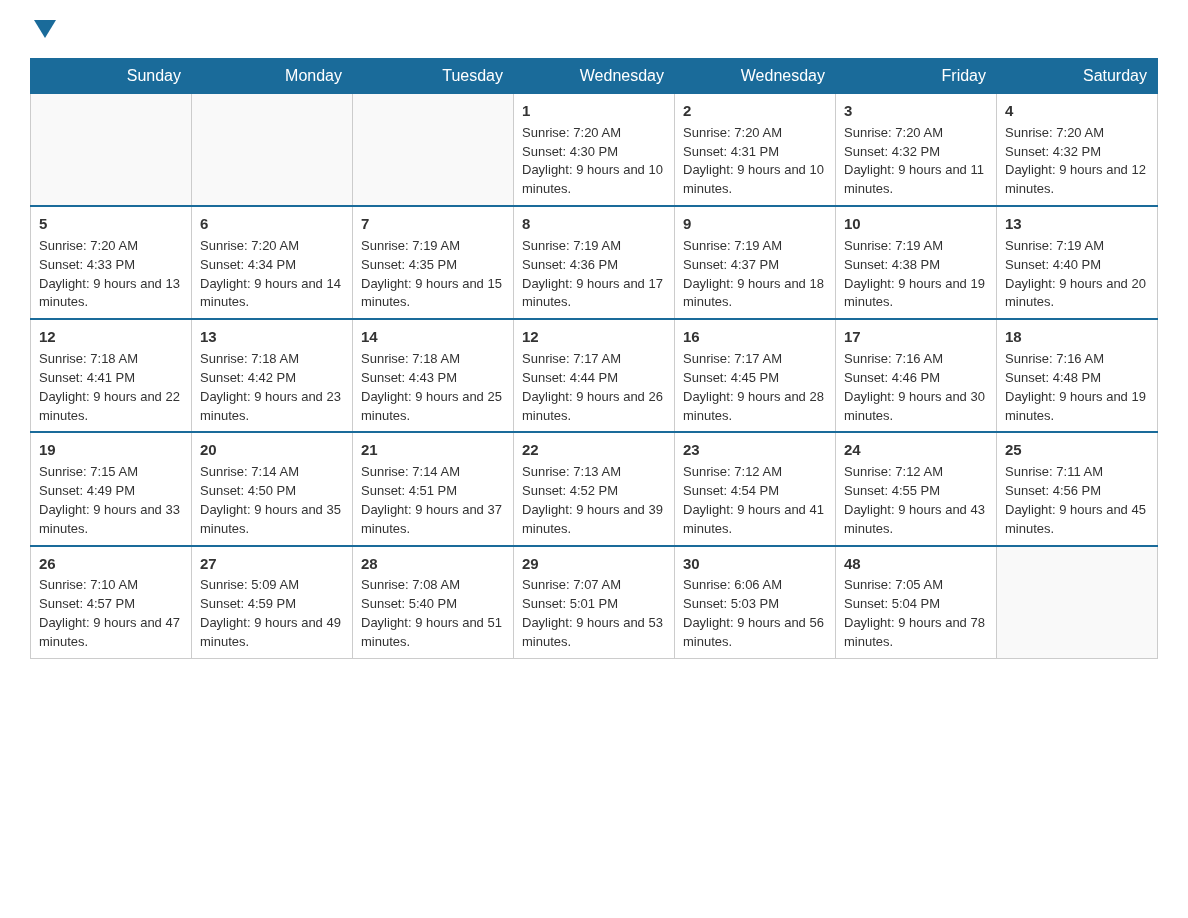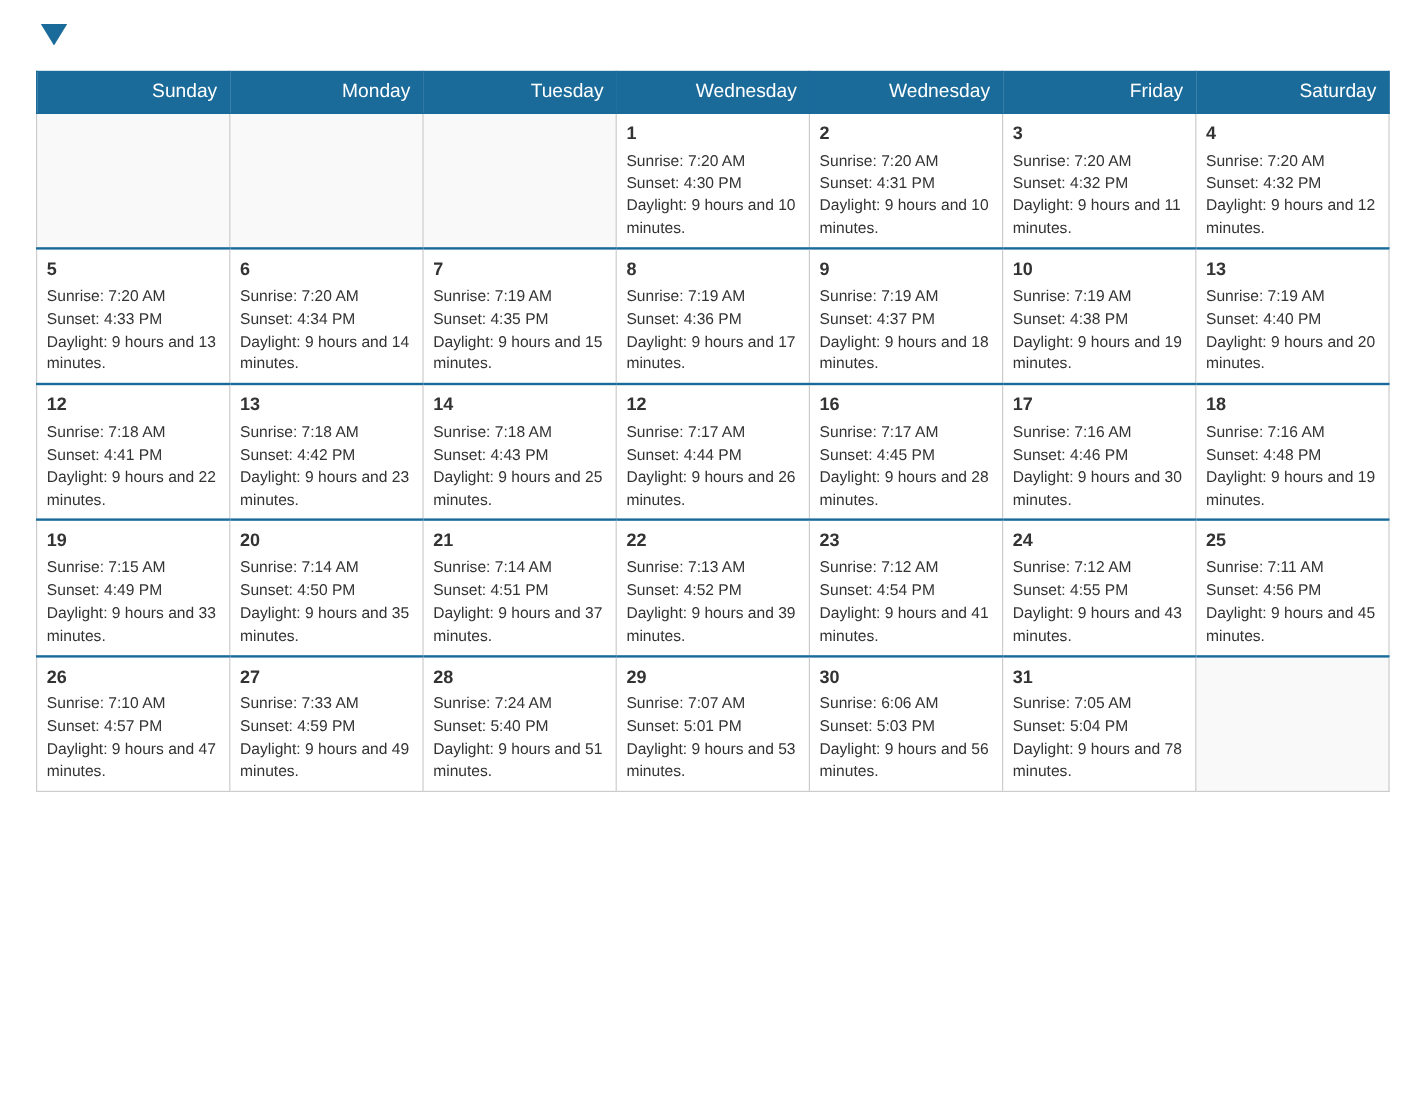--- a/index.html
+++ b/index.html
@@ -153,21 +153,21 @@
         <td><span class="day-num">19</span><span>Sunrise: 7:15 AM</span><br><span>Sunset: 4:49 PM</span><br><span>Daylight: 9 hours and 33 minutes.</span></td>
         <td><span class="day-num">20</span><span>Sunrise: 7:14 AM</span><br><span>Sunset: 4:50 PM</span><br><span>Daylight: 9 hours and 35 minutes.</span></td>
         <td><span class="day-num">21</span><span>Sunrise: 7:14 AM</span><br><span>Sunset: 4:51 PM</span><br><span>Daylight: 9 hours and 37 minutes.</span></td>
         <td><span class="day-num">22</span><span>Sunrise: 7:13 AM</span><br><span>Sunset: 4:52 PM</span><br><span>Daylight: 9 hours and 39 minutes.</span></td>
         <td><span class="day-num">23</span><span>Sunrise: 7:12 AM</span><br><span>Sunset: 4:54 PM</span><br><span>Daylight: 9 hours and 41 minutes.</span></td>
         <td><span class="day-num">24</span><span>Sunrise: 7:12 AM</span><br><span>Sunset: 4:55 PM</span><br><span>Daylight: 9 hours and 43 minutes.</span></td>
         <td><span class="day-num">25</span><span>Sunrise: 7:11 AM</span><br><span>Sunset: 4:56 PM</span><br><span>Daylight: 9 hours and 45 minutes.</span></td>
       </tr>
       <tr>
         <td><span class="day-num">26</span><span>Sunrise: 7:10 AM</span><br><span>Sunset: 4:57 PM</span><br><span>Daylight: 9 hours and 47 minutes.</span></td>
-        <td><span class="day-num">27</span><span>Sunrise: 7:33 AM</span><br><span>Sunset: 4:59 PM</span><br><span>Daylight: 9 hours and 49 minutes.</span></td>
-        <td><span class="day-num">28</span><span>Sunrise: 7:24 AM</span><br><span>Sunset: 5:40 PM</span><br><span>Daylight: 9 hours and 51 minutes.</span></td>
+        <td><span class="day-num">27</span><span>Sunrise: 5:09 AM</span><br><span>Sunset: 4:59 PM</span><br><span>Daylight: 9 hours and 49 minutes.</span></td>
+        <td><span class="day-num">28</span><span>Sunrise: 7:08 AM</span><br><span>Sunset: 5:40 PM</span><br><span>Daylight: 9 hours and 51 minutes.</span></td>
         <td><span class="day-num">29</span><span>Sunrise: 7:07 AM</span><br><span>Sunset: 5:01 PM</span><br><span>Daylight: 9 hours and 53 minutes.</span></td>
         <td><span class="day-num">30</span><span>Sunrise: 6:06 AM</span><br><span>Sunset: 5:03 PM</span><br><span>Daylight: 9 hours and 56 minutes.</span></td>
-        <td><span class="day-num">31</span><span>Sunrise: 7:05 AM</span><br><span>Sunset: 5:04 PM</span><br><span>Daylight: 9 hours and 78 minutes.</span></td>
+        <td><span class="day-num">48</span><span>Sunrise: 7:05 AM</span><br><span>Sunset: 5:04 PM</span><br><span>Daylight: 9 hours and 78 minutes.</span></td>
         <td class="empty"></td>
       </tr>
     </tbody>
 </table>
 
 </body></html>

